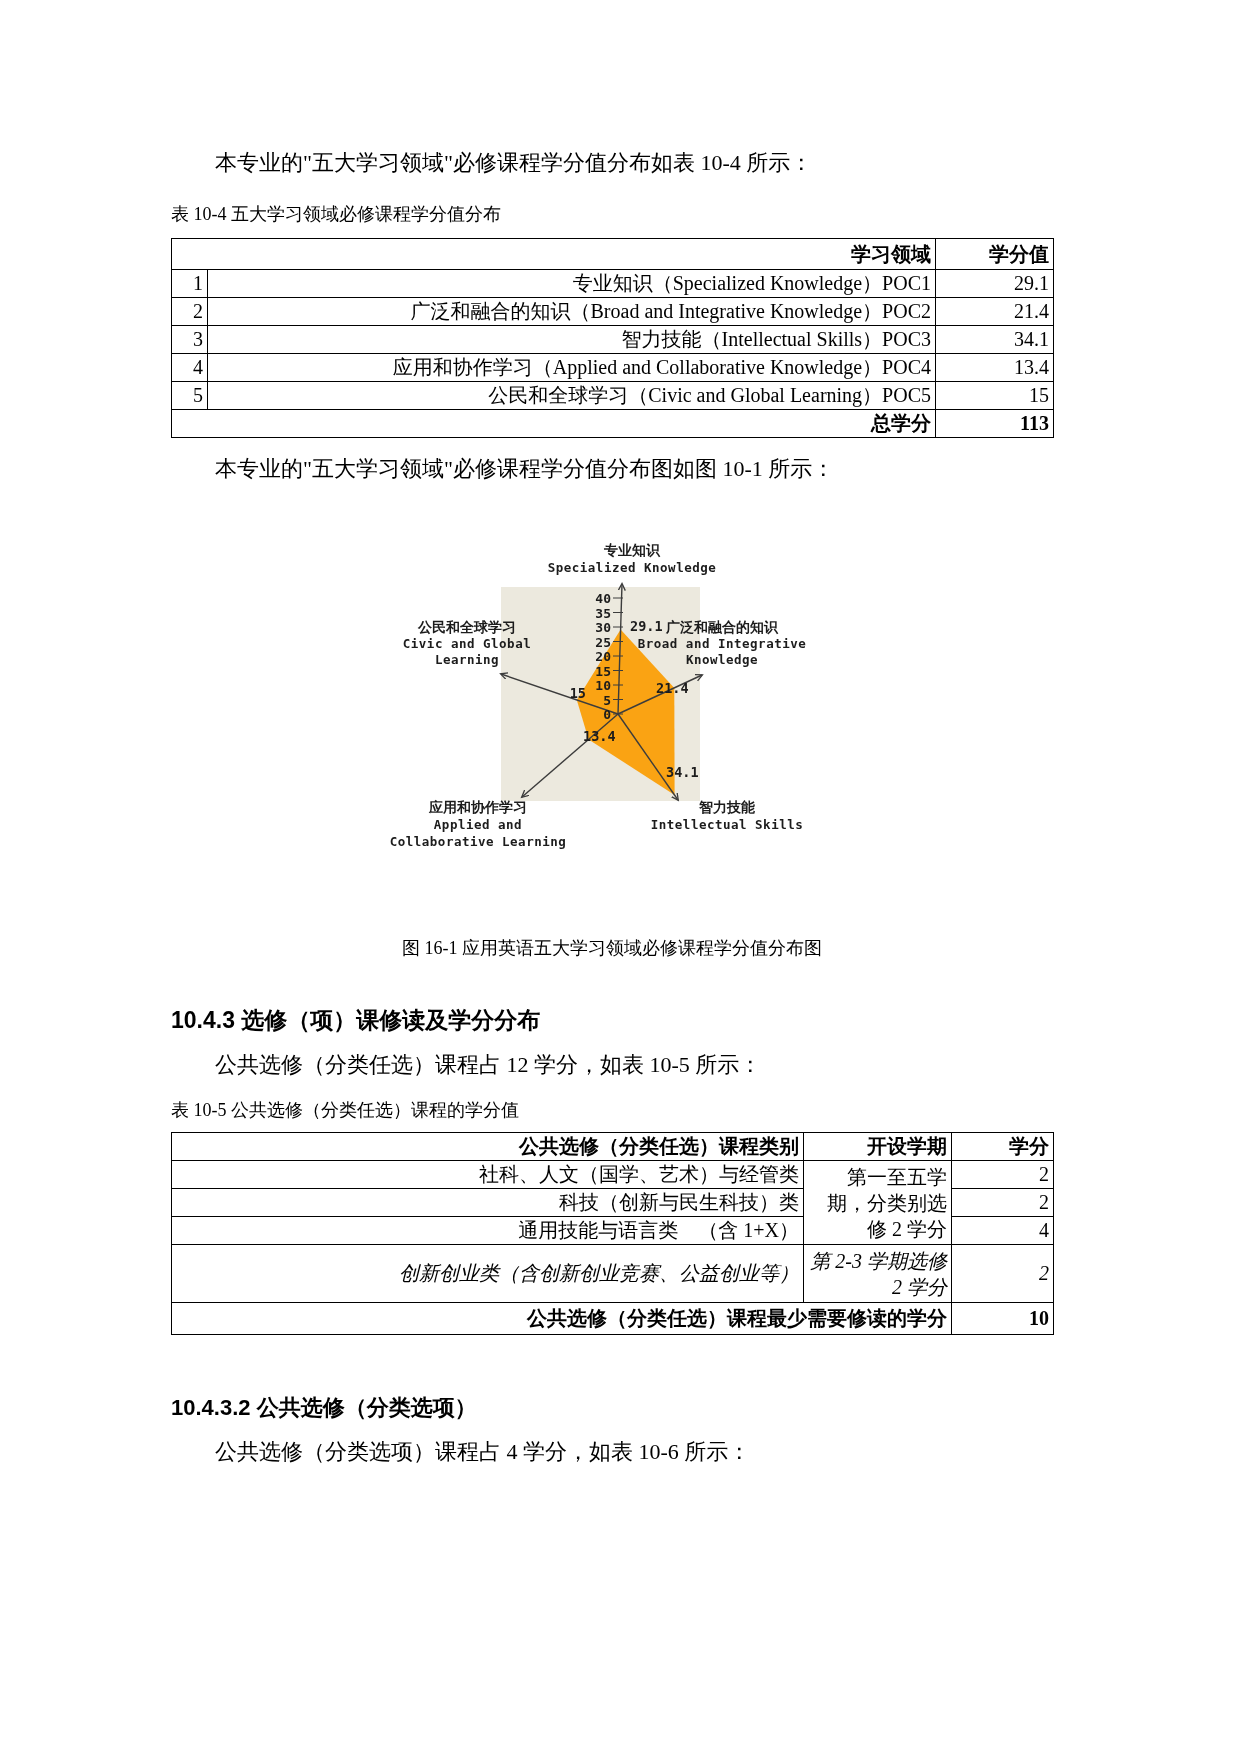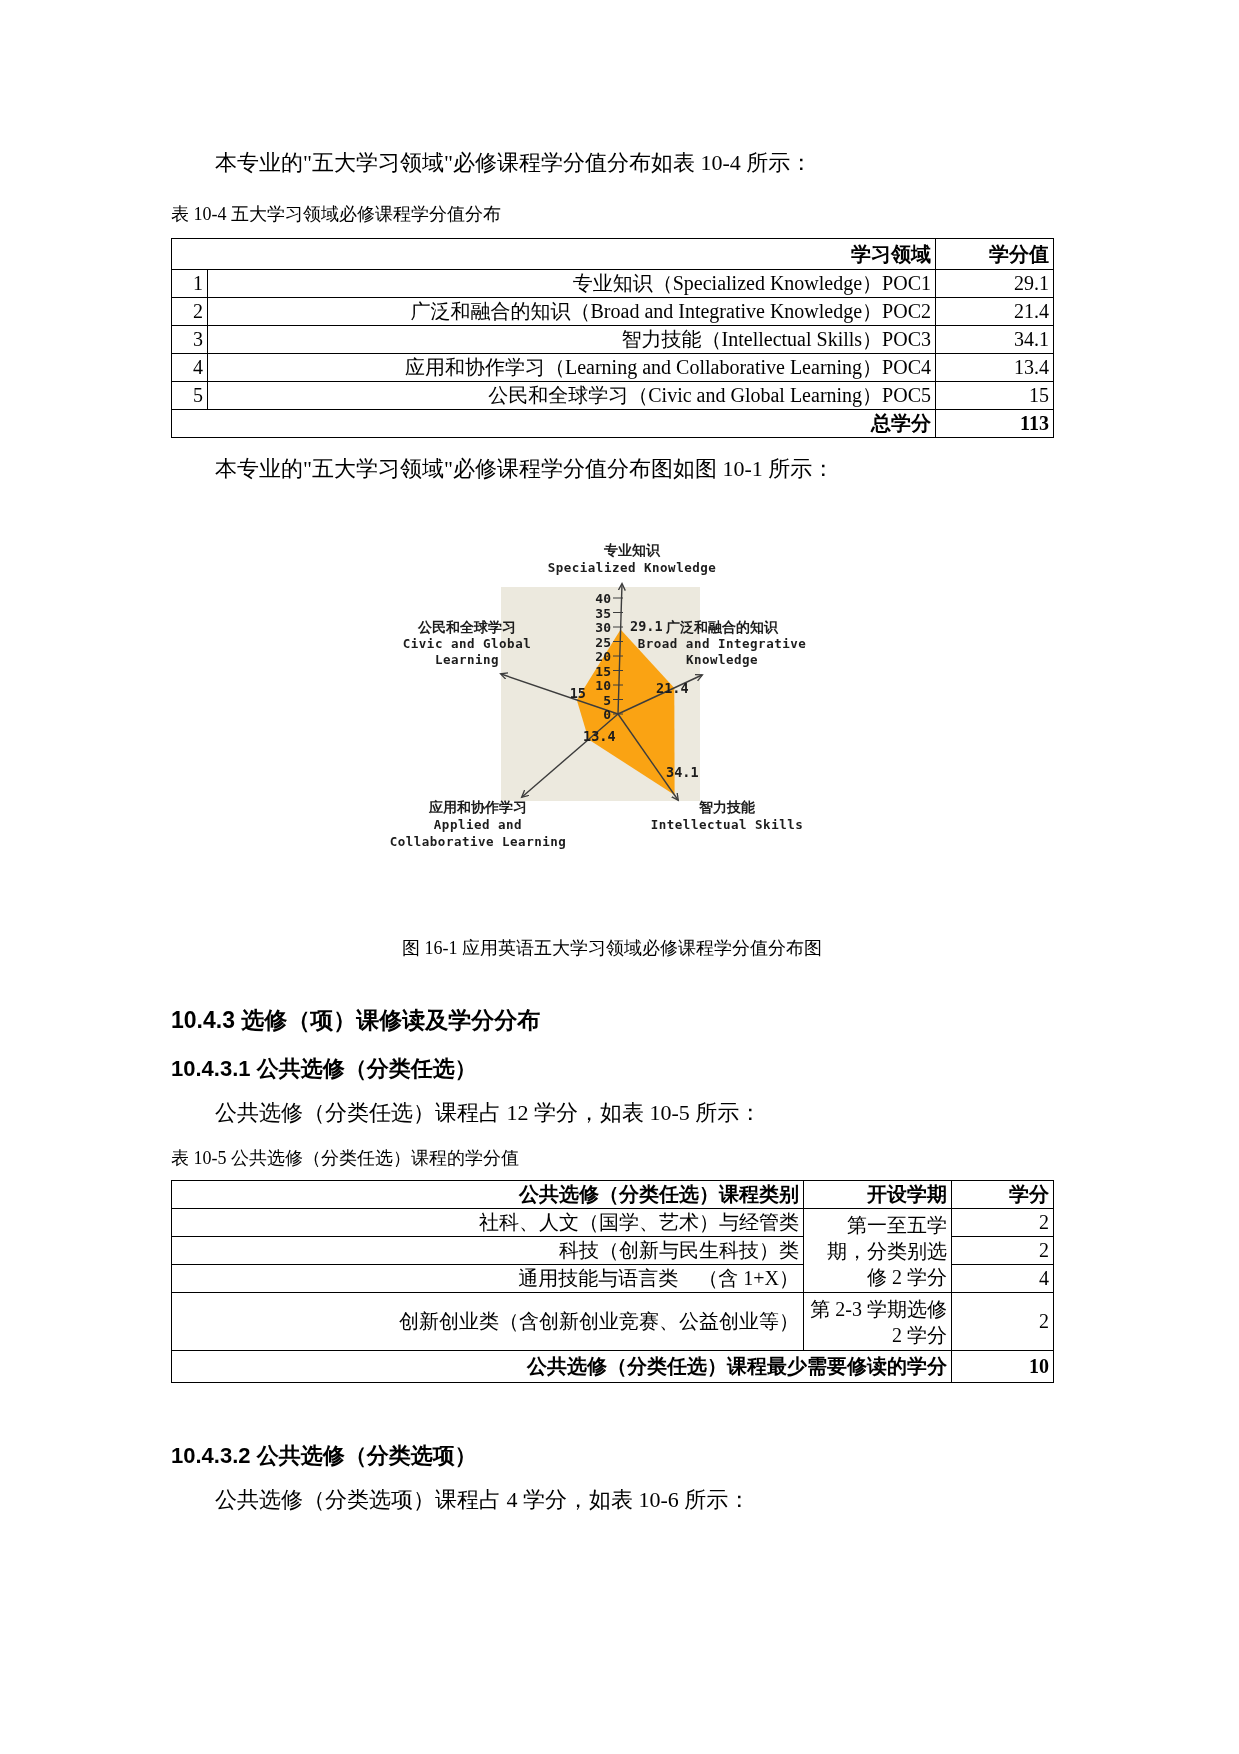--- a/index.html
+++ b/index.html
@@ -27,21 +27,21 @@
   #radar-svg .val{font:bold 13.5px "DejaVu Sans Mono",monospace;}
   #radar-svg .azh{font:bold 14px "Liberation Sans","DejaVu Sans",sans-serif;}
   #radar-svg .aen{font:bold 12.5px "DejaVu Sans Mono",monospace;letter-spacing:.5px;}
   h3.sec{font:bold 23px/32px "Liberation Sans","DejaVu Sans",sans-serif;margin:44px 0 0 0;}
   h4.sec{font:bold 22px/30px "Liberation Sans","DejaVu Sans",sans-serif;margin:18px 0 0 0;}
   h4.sec2{margin-top:58px;}
   #p3,#p4{margin-top:14px;}
   .tcaption.c5{margin:18px 0 10px 0;}
   #t5 tr.hdr{height:28px;}
   #t5 tr.row{height:28px;}
-  #t5 tr.tall{height:58px;}
+  #t5 tr.tall{height:58px;font-style:italic;}
   #t5 tr.foot{height:32px;}
   #t5 tr.foot td{font-weight:bold;}
   #t5 td.sem{line-height:26px;}
 </style>
 </head>
 <body>
 
 <div class="page">
 
   <p class="body" id="p1">本专业的"五大学习领域"必修课程学分值分布如表 10-4 所示：</p>
@@ -69,21 +69,21 @@
       <td>广泛和融合的知识（Broad and Integrative Knowledge）POC2</td>
       <td>21.4</td>
     </tr>
     <tr class="row">
       <td>3</td>
       <td>智力技能（Intellectual Skills）POC3</td>
       <td>34.1</td>
     </tr>
     <tr class="row">
       <td>4</td>
-      <td>应用和协作学习（Learning and Collaborative Learning）POC4</td>
+      <td>应用和协作学习（Applied and Collaborative Knowledge）POC4</td>
       <td>13.4</td>
     </tr>
     <tr class="row">
       <td>5</td>
       <td>公民和全球学习（Civic and Global Learning）POC5</td>
       <td>15</td>
     </tr>
     <tr class="foot">
       <td colspan="2">总学分</td>
       <td>113</td>
@@ -142,21 +142,20 @@
         <text x="116" y="362" text-anchor="middle" class="aen">Collaborative Learning</text>
         <text x="105" y="148" text-anchor="middle" class="azh">公民和全球学习</text>
         <text x="105" y="164" text-anchor="middle" class="aen">Civic and Global</text>
         <text x="105" y="180" text-anchor="middle" class="aen">Learning</text>
       </svg>
   </div>
 
   <div class="figcaption">图 16-1 应用英语五大学习领域必修课程学分值分布图</div>
 
   <h3 class="sec">10.4.3 选修（项）课修读及学分分布</h3>
-  <h4 class="sec">10.4.3.1 公共选修（分类任选）</h4>
 
   <p class="body" id="p3">公共选修（分类任选）课程占 12 学分，如表 10-5 所示：</p>
 
   <div class="tcaption c5">表 10-5 公共选修（分类任选）课程的学分值</div>
 
   <table class="doc" id="t5">
     <colgroup>
         <col style="width:632px">
         <col style="width:148px">
         <col style="width:102px">

